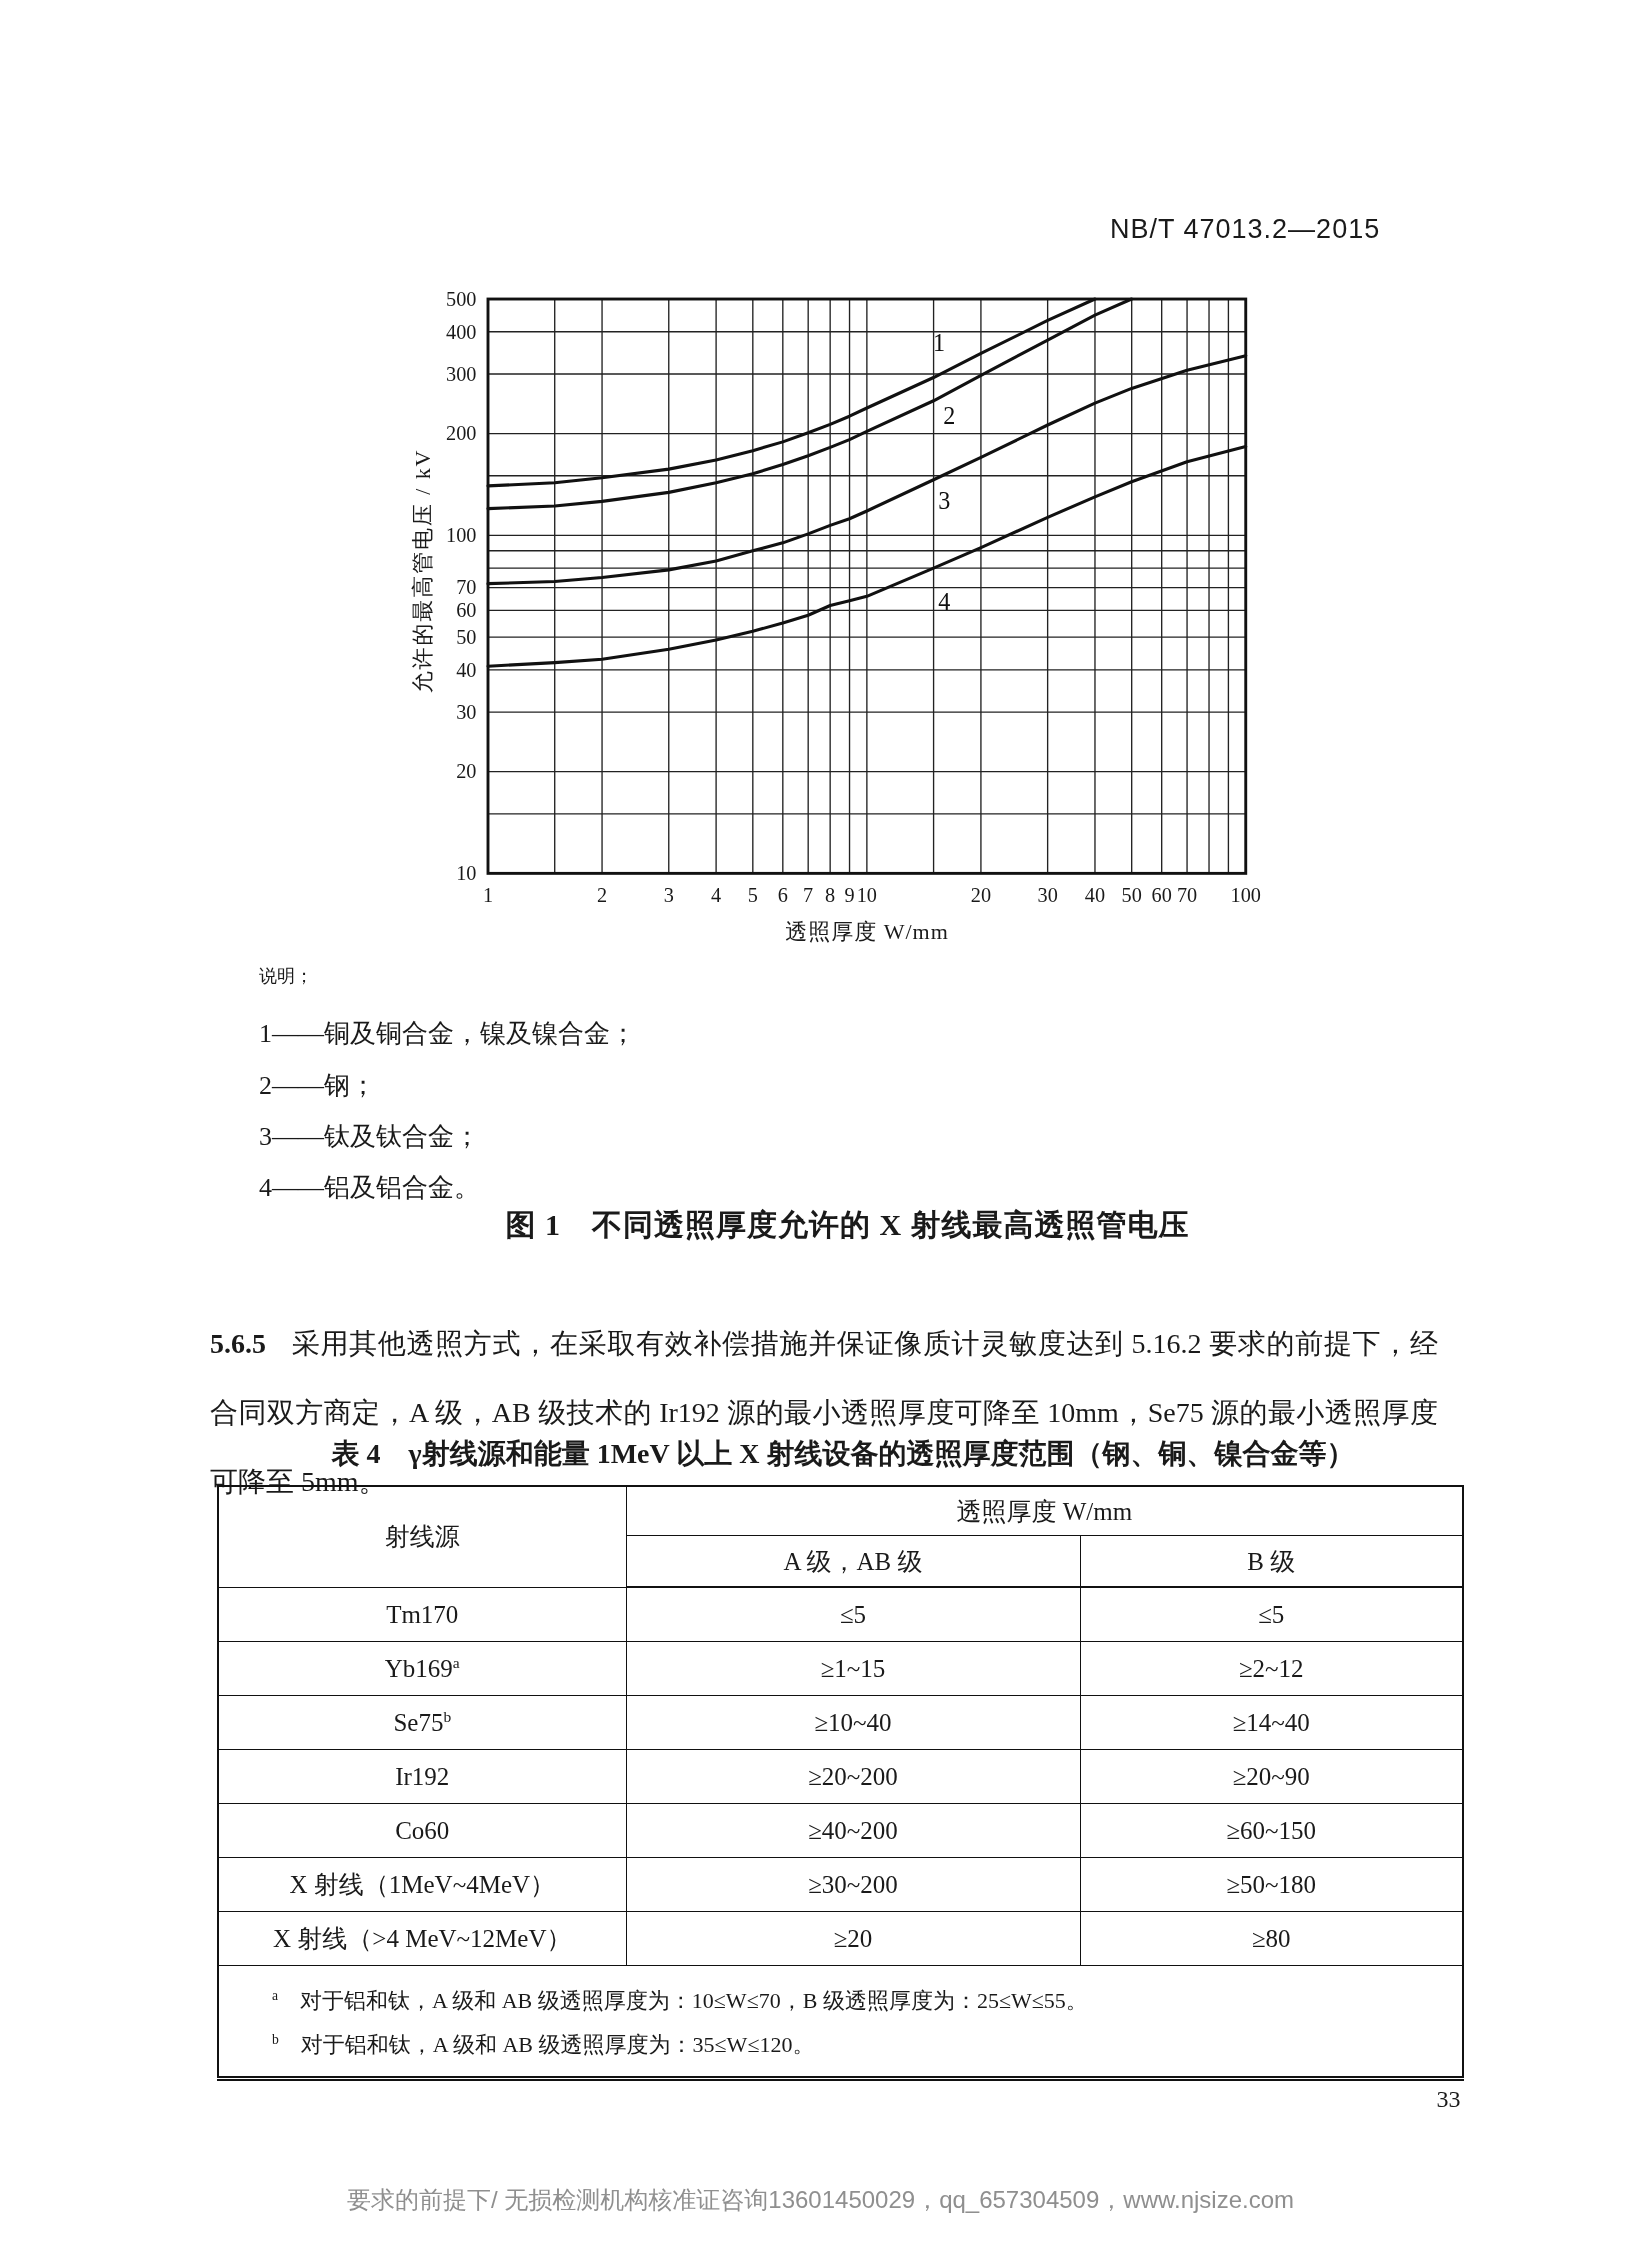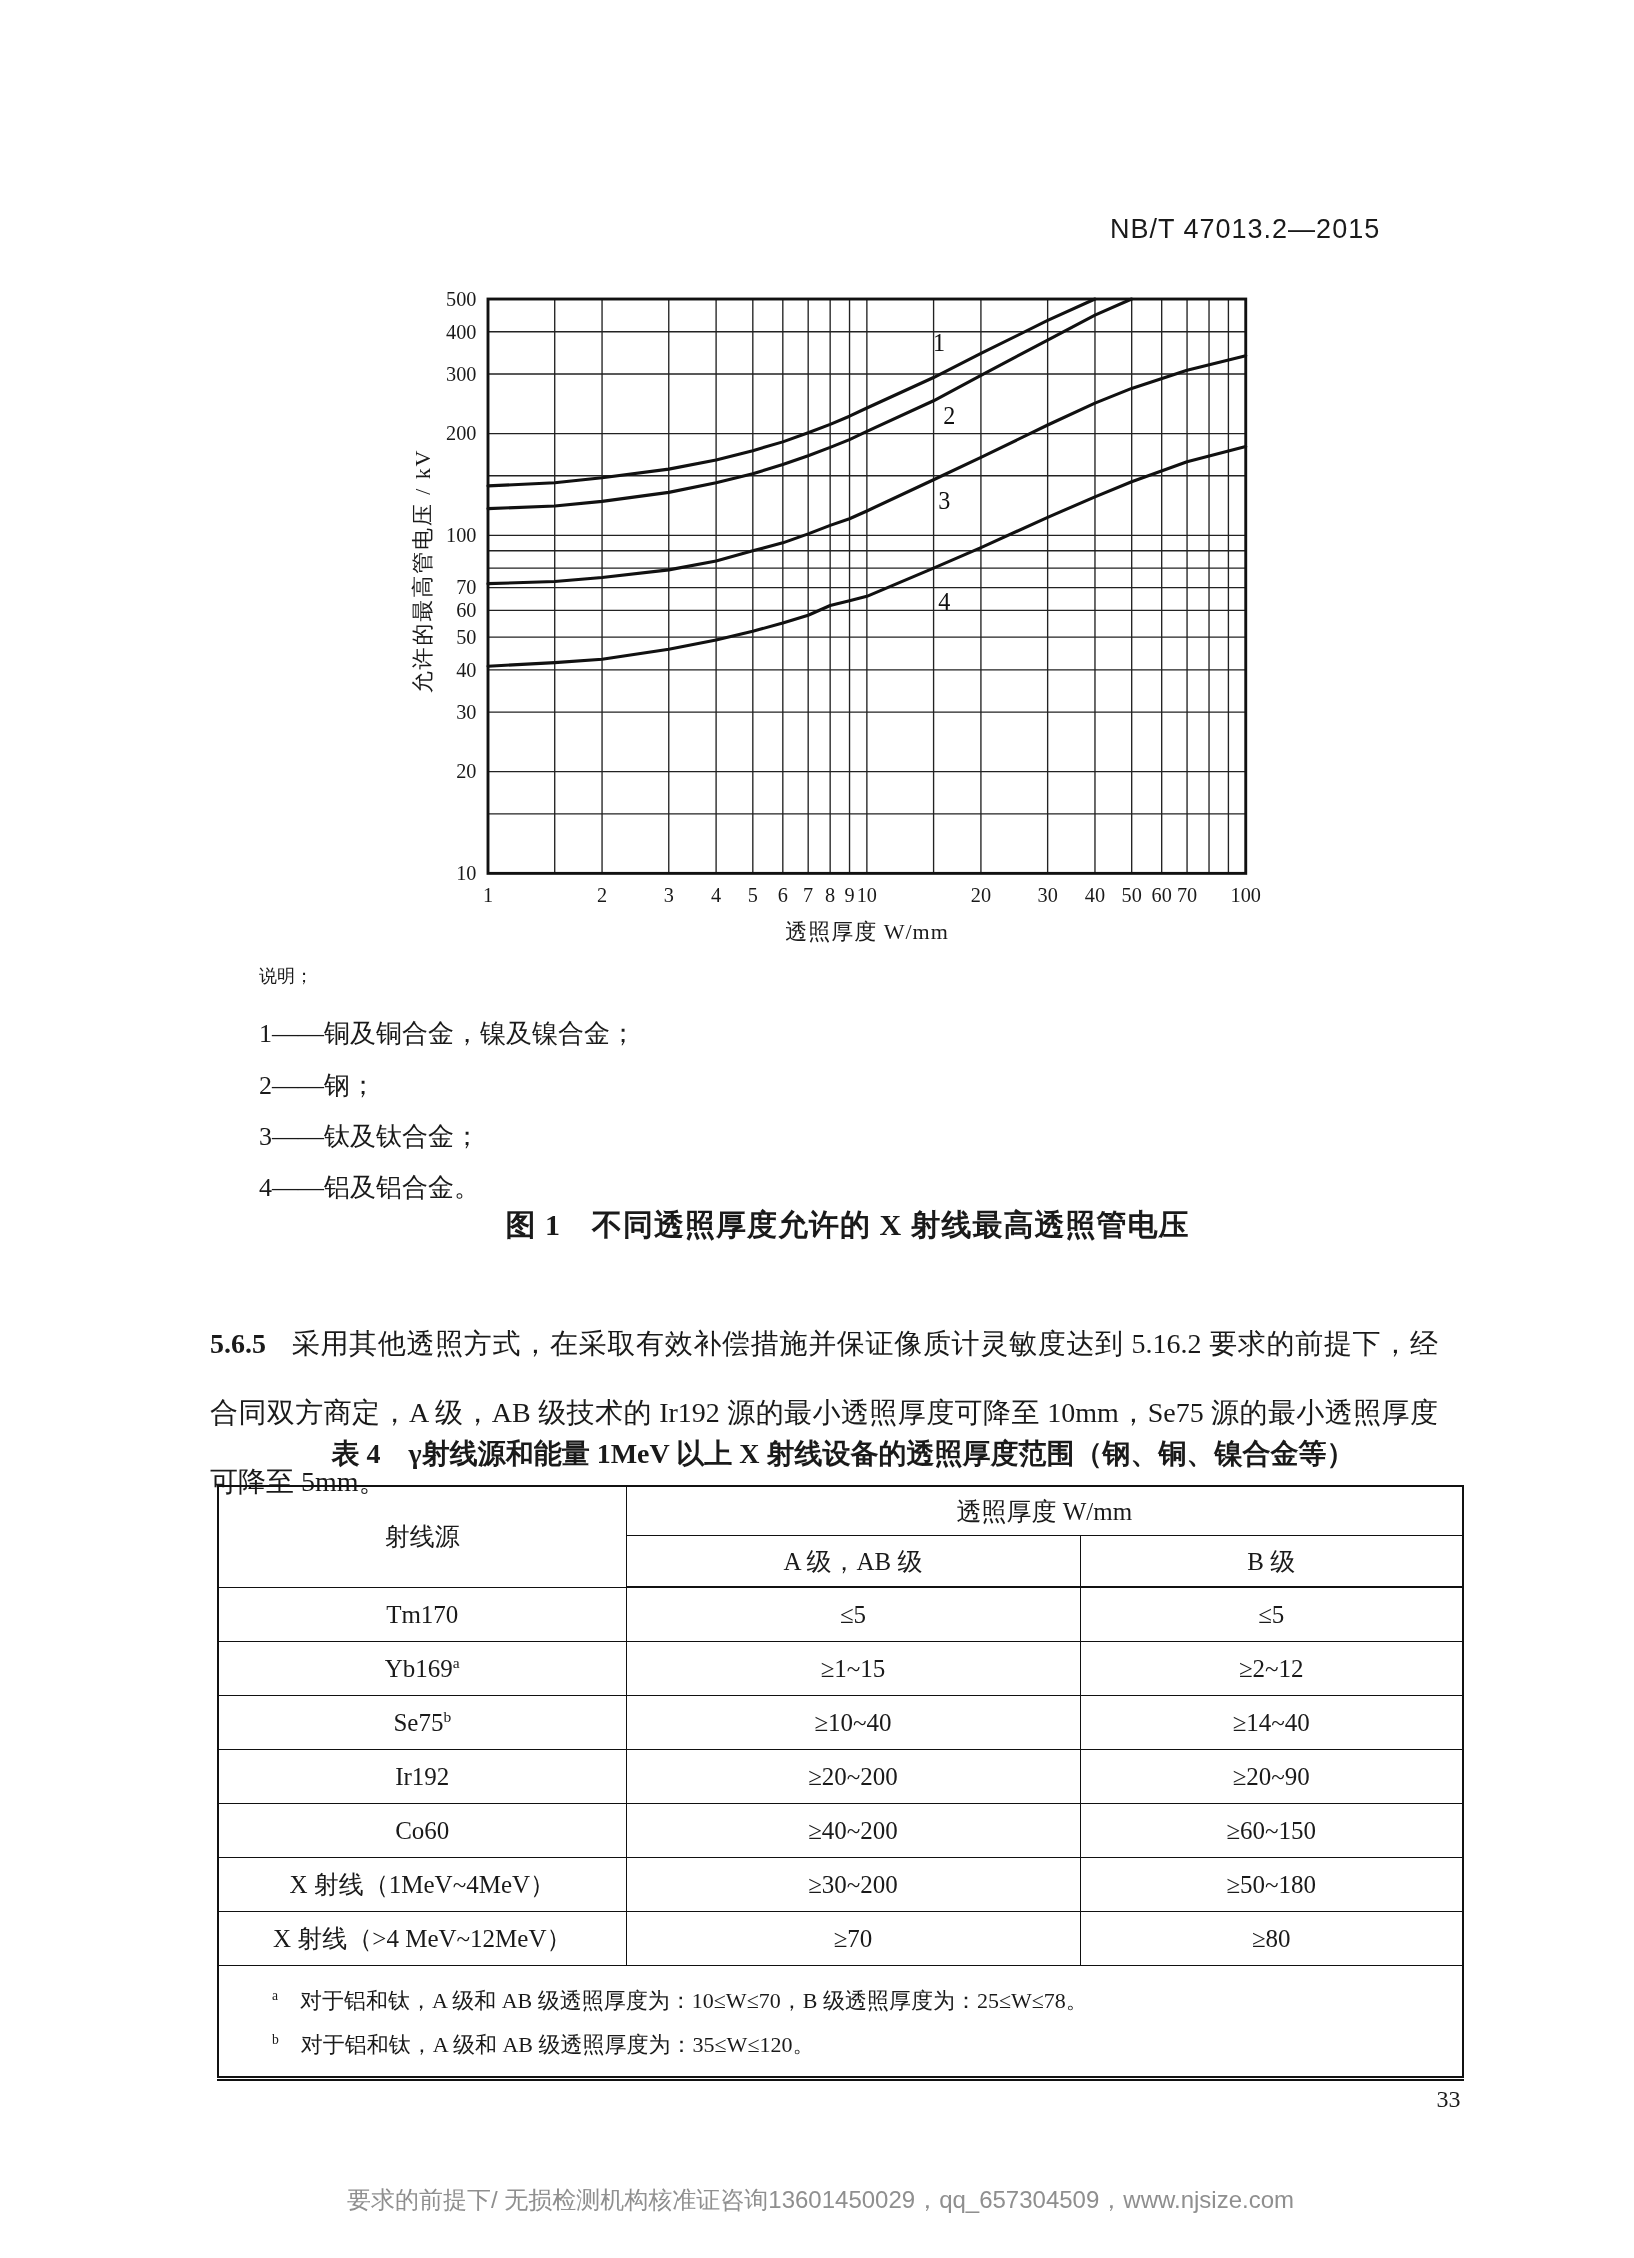--- a/index.html
+++ b/index.html
@@ -186,26 +186,26 @@
     <td>≥40~200</td>
     <td>≥60~150</td>
   </tr>
   <tr class="dr">
     <td><span>X 射线（1MeV~4MeV）</span><sup></sup></td>
     <td>≥30~200</td>
     <td>≥50~180</td>
   </tr>
   <tr class="dr">
     <td><span>X 射线（&gt;4 MeV~12MeV）</span><sup></sup></td>
-    <td>≥70</td>
+    <td>≥20</td>
     <td>≥80</td>
   </tr>
   <tr>
     <td class="fnote" colspan="3">
-      <span class="fn-line"><sup>a</sup>　<span>对于铝和钛，A 级和 AB 级透照厚度为：10≤W≤70，B 级透照厚度为：25≤W≤78。</span></span>
+      <span class="fn-line"><sup>a</sup>　<span>对于铝和钛，A 级和 AB 级透照厚度为：10≤W≤70，B 级透照厚度为：25≤W≤55。</span></span>
       <span class="fn-line"><sup>b</sup>　<span>对于铝和钛，A 级和 AB 级透照厚度为：35≤W≤120。</span></span>
     </td>
   </tr>
 </tbody>
   </table>
 
 <div class="abs page-no">33</div>
 <div class="abs watermark">要求的前提下/ 无损检测机构核准证咨询13601450029，qq_657304509，www.njsize.com</div>
 
 

